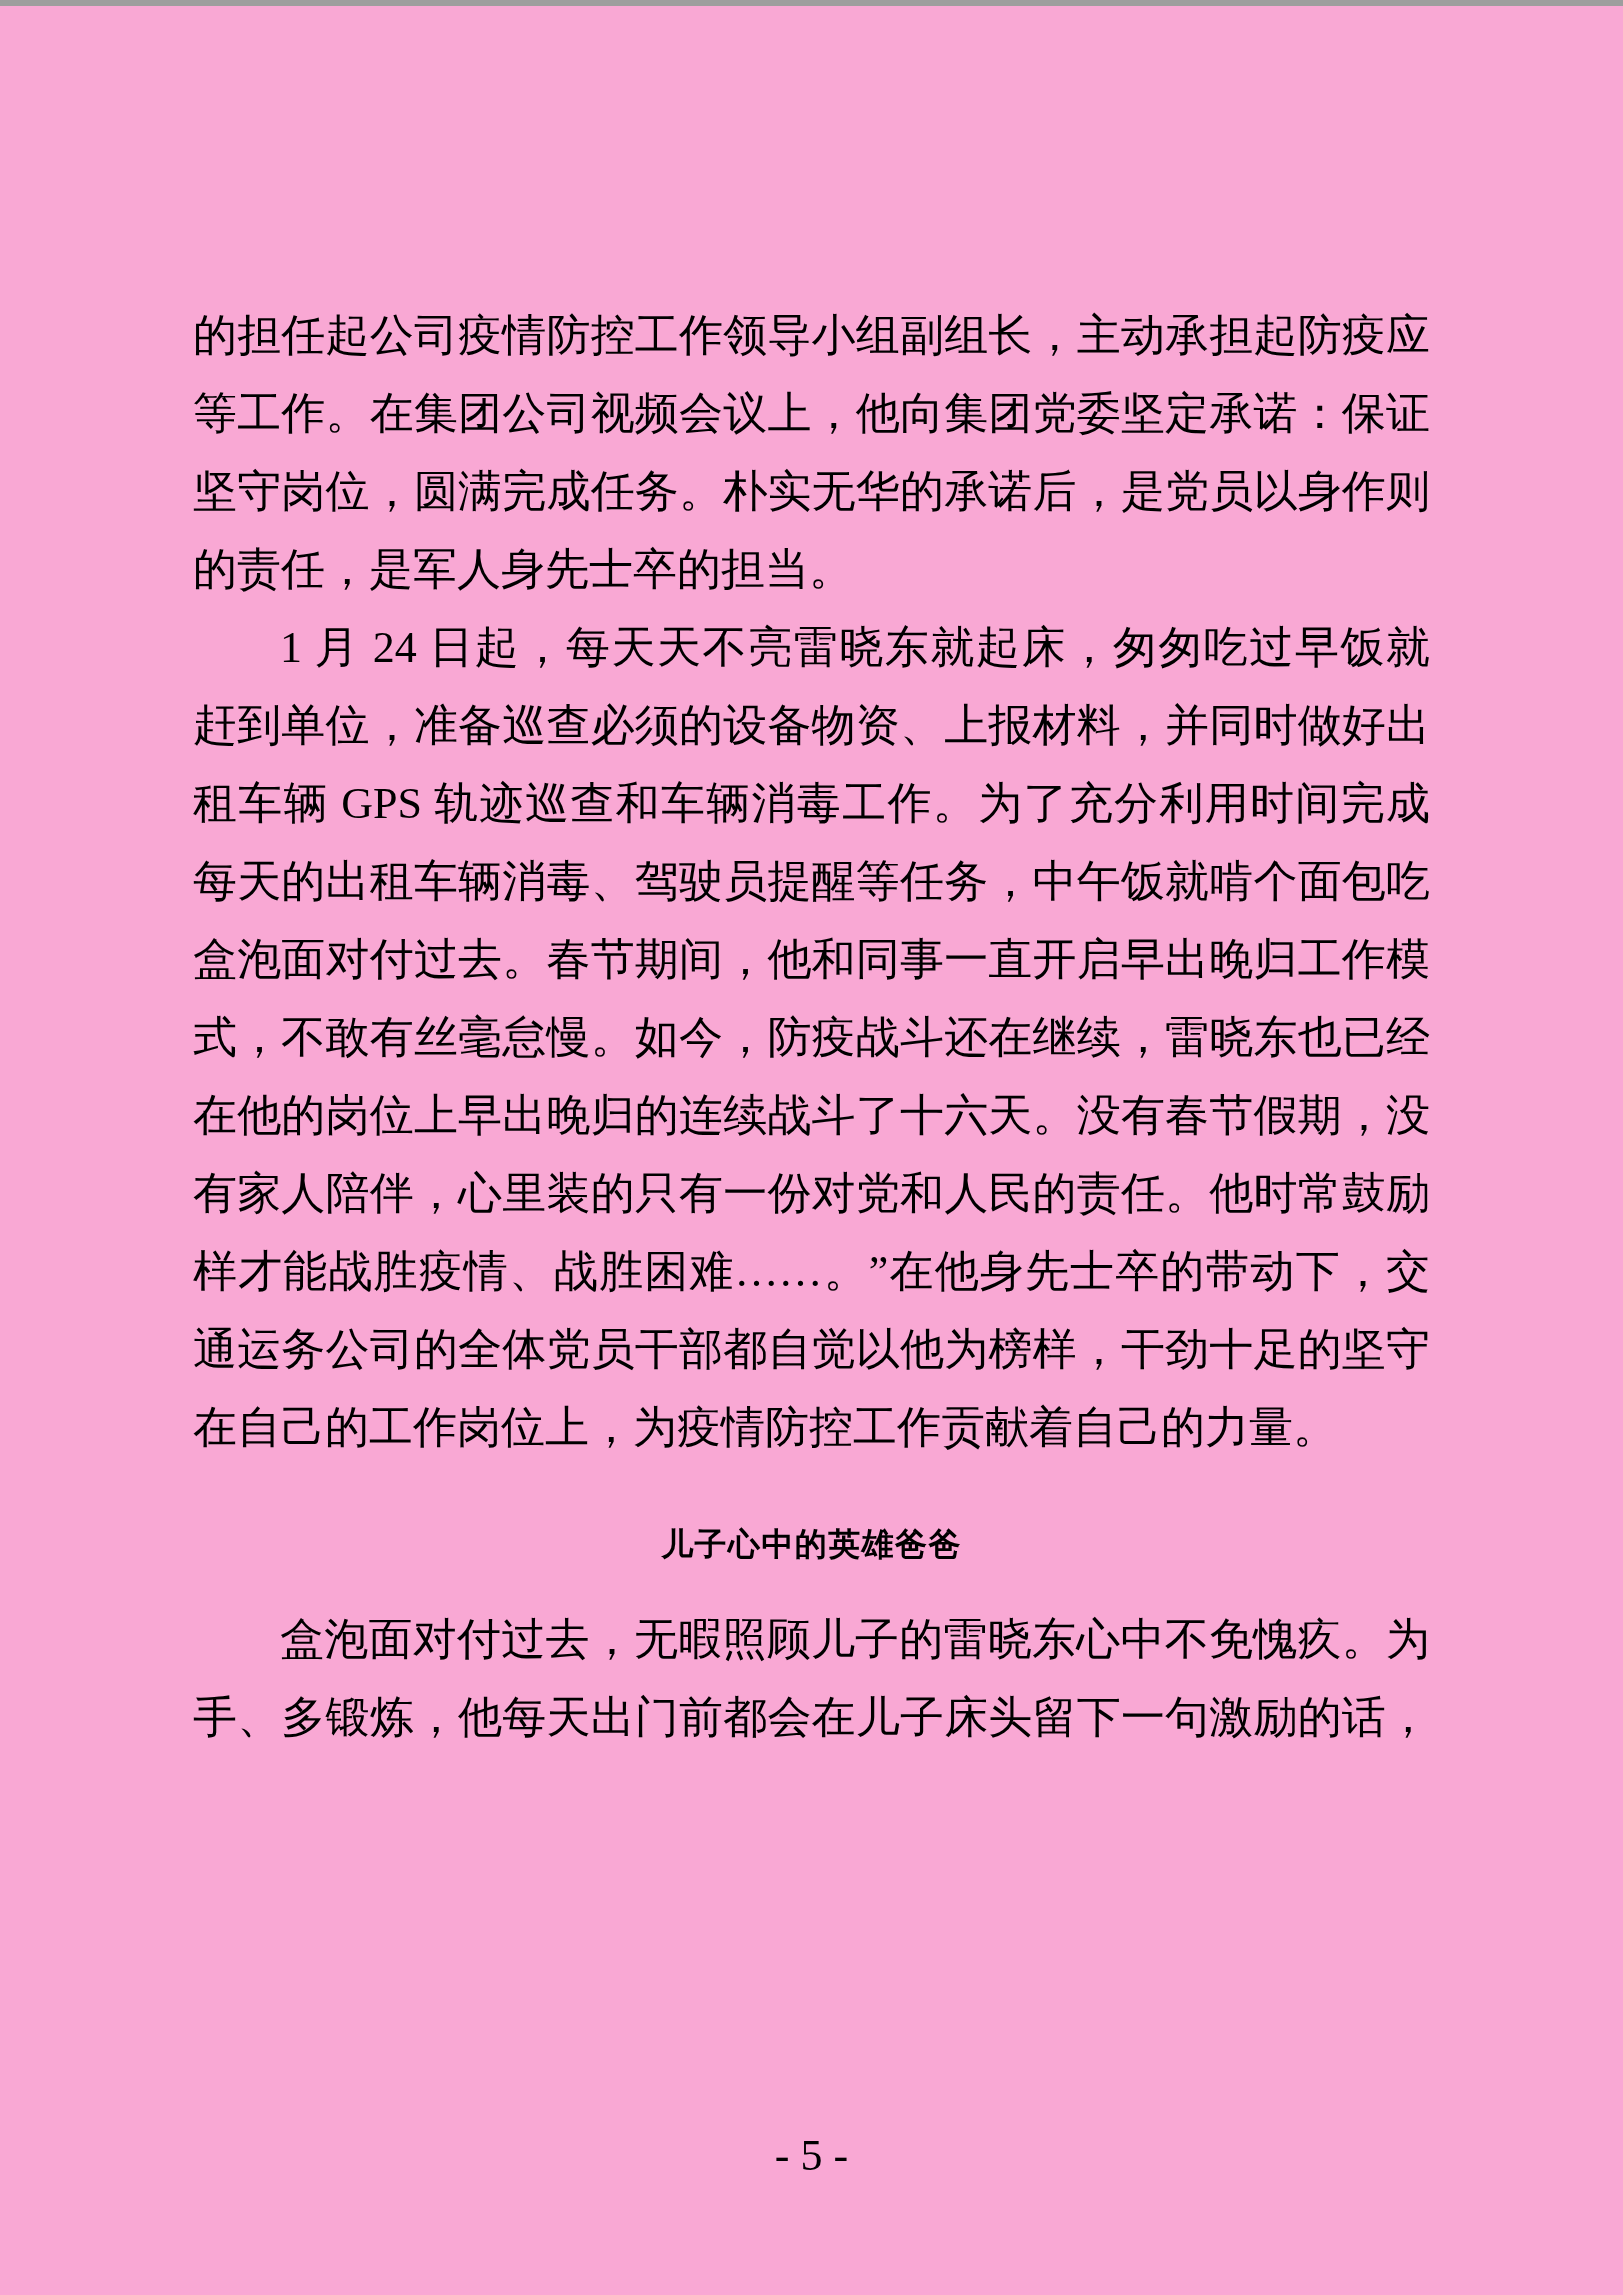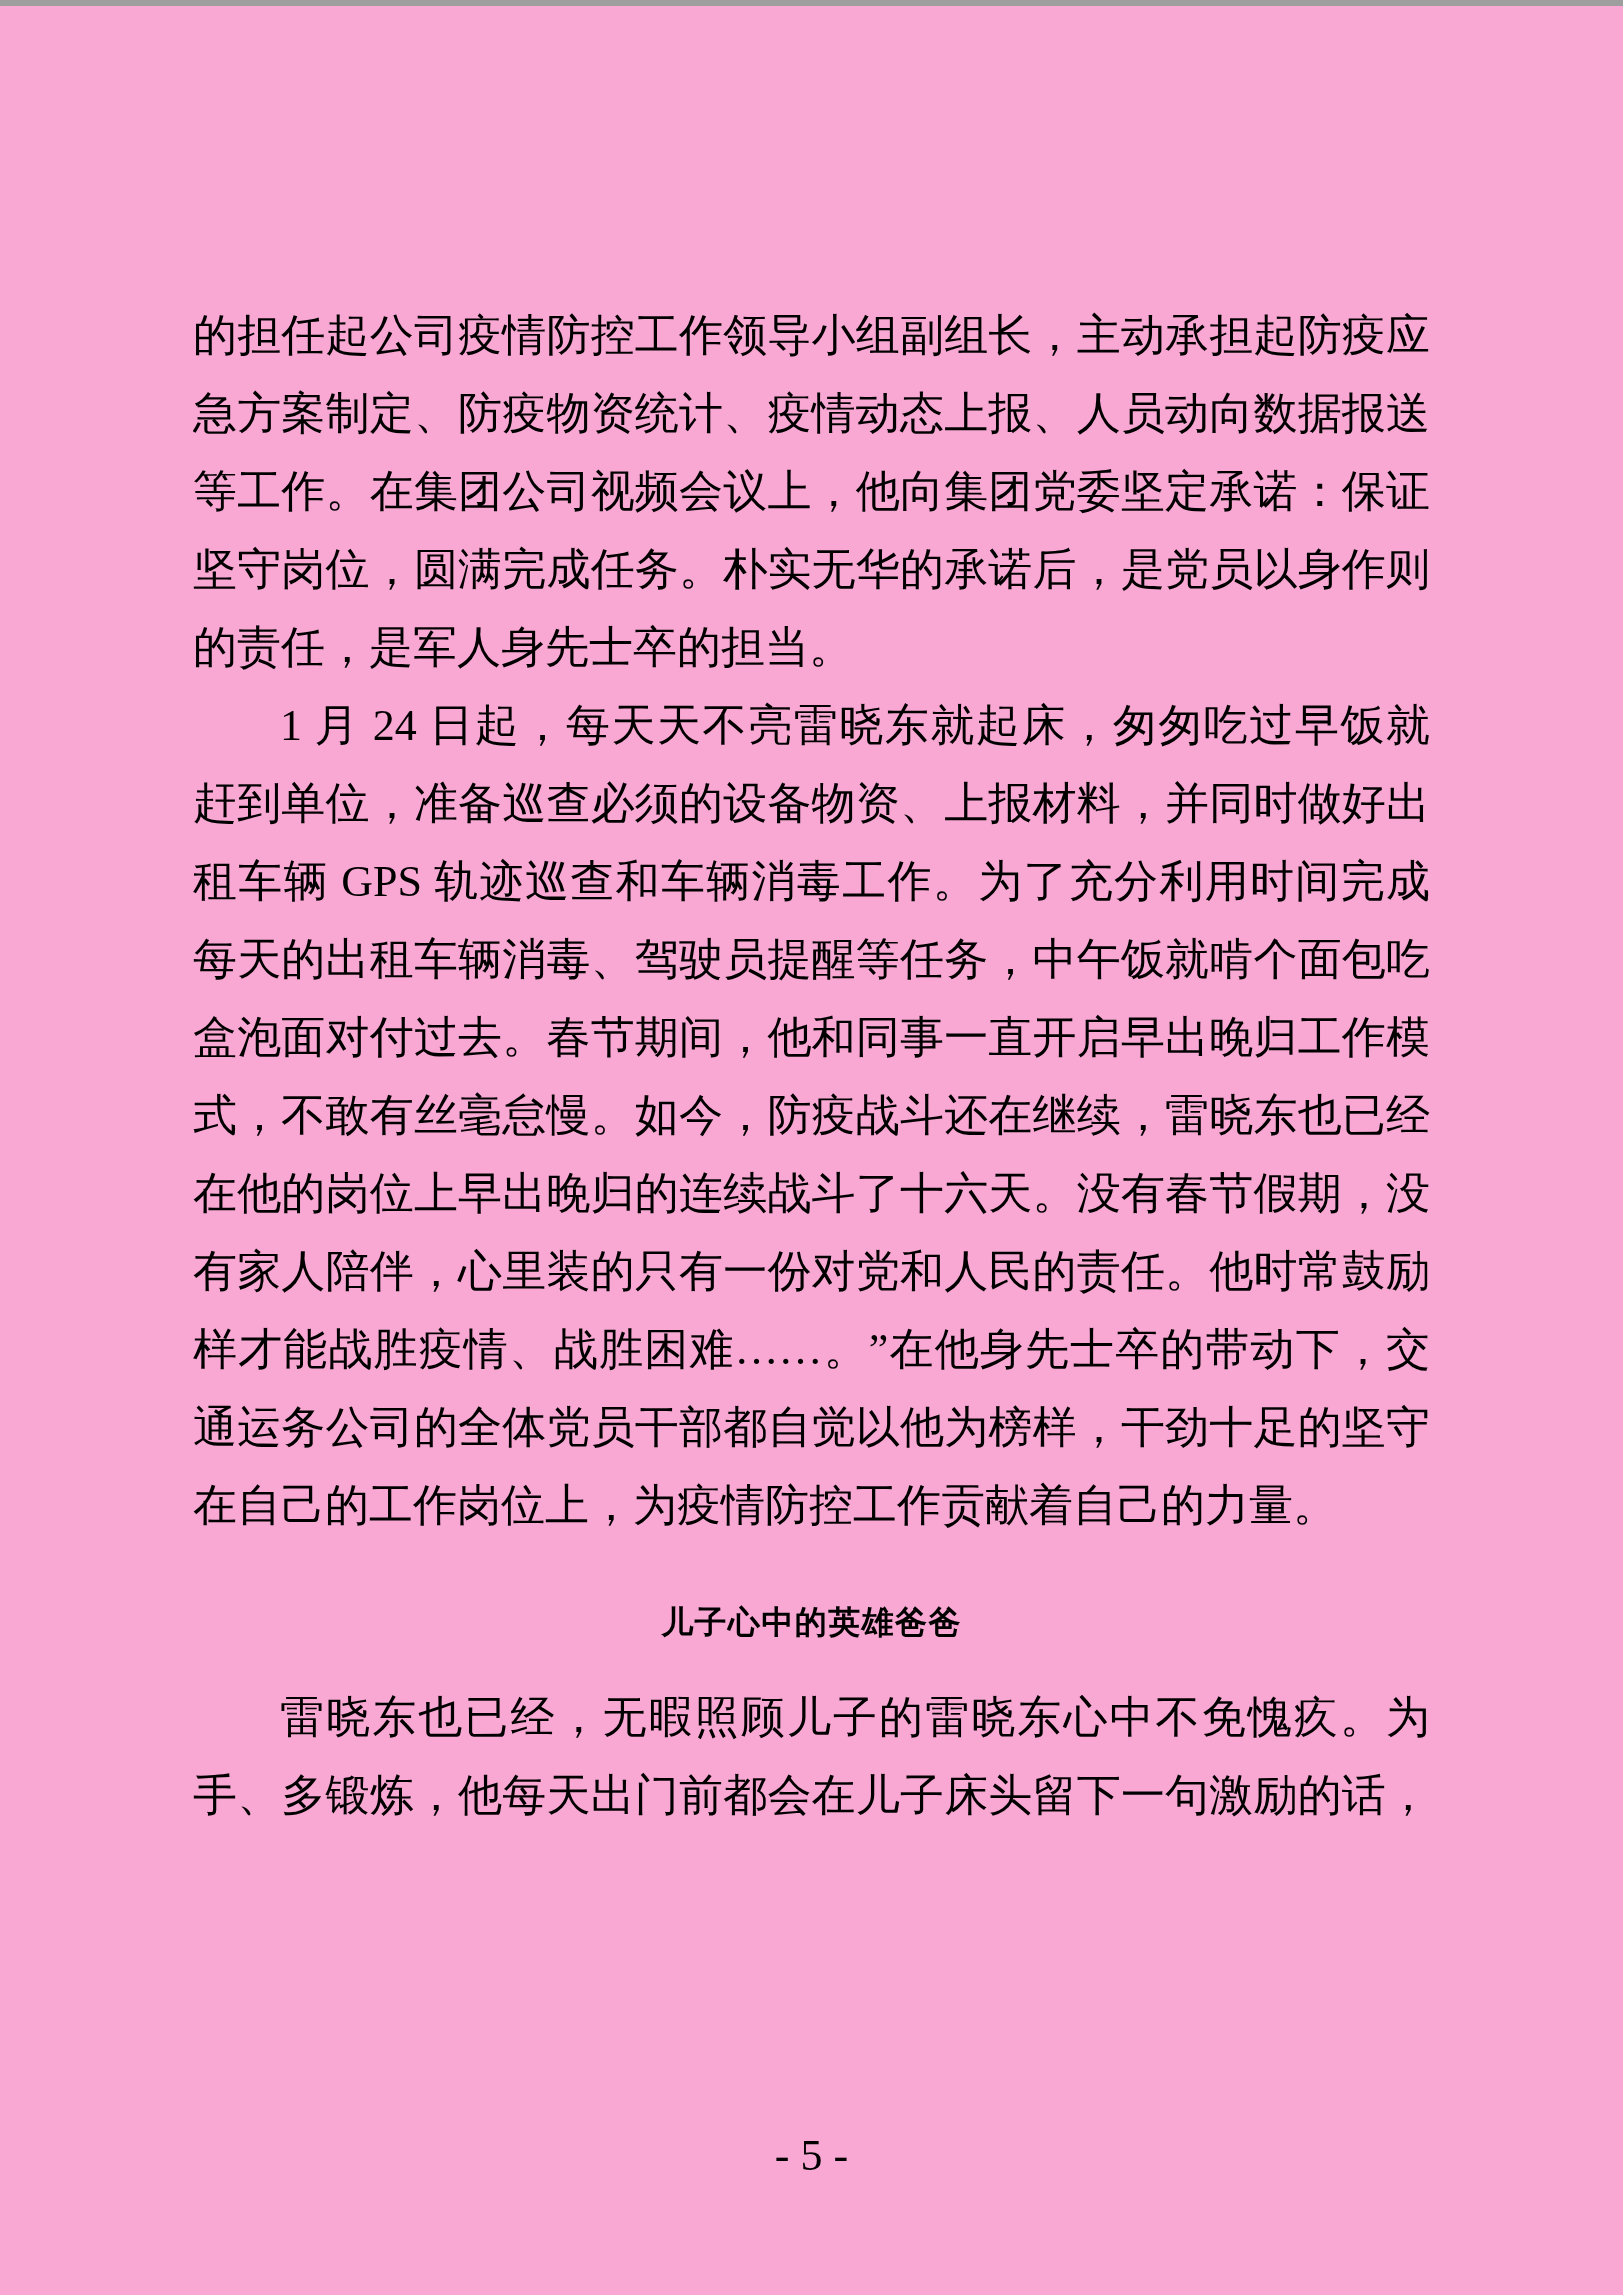--- a/index.html
+++ b/index.html
@@ -61,21 +61,20 @@
   }
 </style>
 </head>
 <body>
 
 <div class="page">
   <div class="body-text">
 
     <div>
       <div class="line">的担任起公司疫情防控工作领导小组副组长，主动承担起防疫应</div>
-      <div class="line">急方案制定、防疫物资统计、疫情动态上报、人员动向数据报送</div>
       <div class="line">等工作。在集团公司视频会议上，他向集团党委坚定承诺：保证</div>
       <div class="line">坚守岗位，圆满完成任务。朴实无华的承诺后，是党员以身作则</div>
       <div class="line plain">的责任，是军人身先士卒的担当。</div>
     </div>
 
     <div>
       <div class="line indent">1 月 24 日起，每天天不亮雷晓东就起床，匆匆吃过早饭就</div>
       <div class="line">赶到单位，准备巡查必须的设备物资、上报材料，并同时做好出</div>
       <div class="line">租车辆 GPS 轨迹巡查和车辆消毒工作。为了充分利用时间完成</div>
       <div class="line">每天的出租车辆消毒、驾驶员提醒等任务，中午饭就啃个面包吃</div>
@@ -84,21 +83,21 @@
       <div class="line">在他的岗位上早出晚归的连续战斗了十六天。没有春节假期，没</div>
       <div class="line">有家人陪伴，心里装的只有一份对党和人民的责任。他时常鼓励</div>
       <div class="line">样才能战胜疫情、战胜困难……。”在他身先士卒的带动下，交</div>
       <div class="line">通运务公司的全体党员干部都自觉以他为榜样，干劲十足的坚守</div>
       <div class="line plain">在自己的工作岗位上，为疫情防控工作贡献着自己的力量。</div>
     </div>
 
     <div class="section-heading">儿子心中的英雄爸爸</div>
 
     <div>
-      <div class="line indent">雷晓东也已经，无暇照顾儿子的雷晓东心中不免愧疚。为</div>
+      <div class="line indent">盒泡面对付过去，无暇照顾儿子的雷晓东心中不免愧疚。为</div>
       <div class="line">手、多锻炼，他每天出门前都会在儿子床头留下一句激励的话，</div>
     </div>
 
   </div>
 
   <div class="footer">- 5 -</div>
 </div>
 
 
 </body></html>

